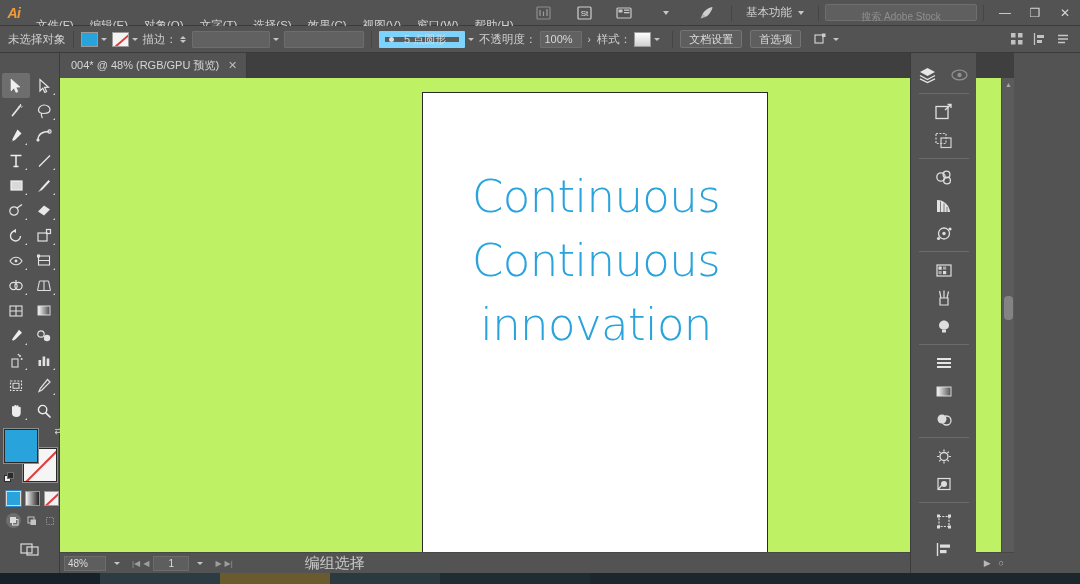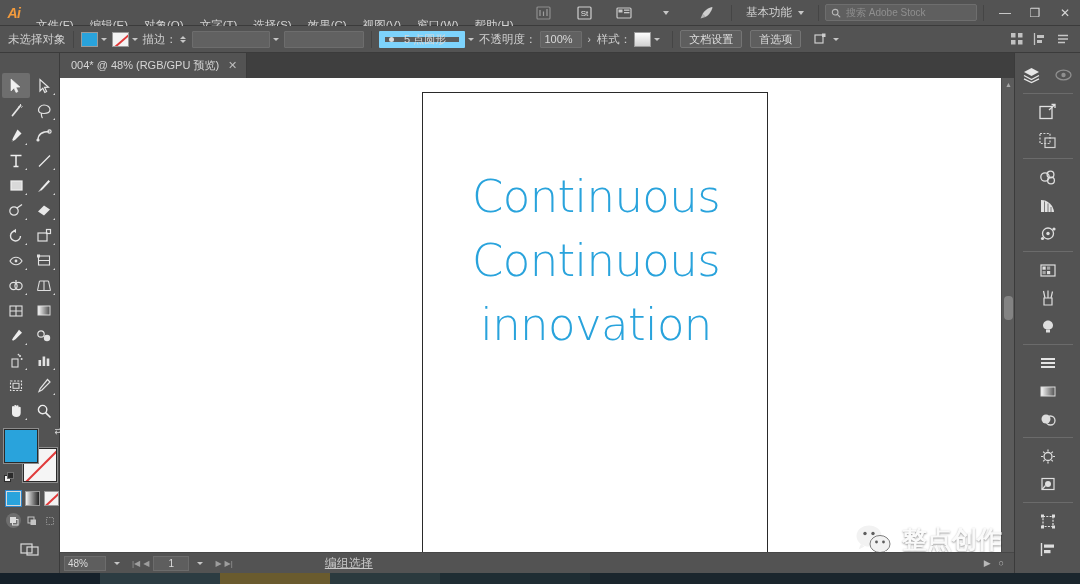--- a/index.html
+++ b/index.html
@@ -3,21 +3,21 @@
 <meta charset="utf-8">
 <style>
   * { box-sizing: border-box; margin: 0; padding: 0; }
   html, body {
     width: 1080px; height: 584px;
     overflow: hidden;
     background: #535353;
     font-family: "Liberation Sans", "DejaVu Sans", sans-serif;
     -webkit-font-smoothing: antialiased;
   }
-  .app { position: relative; width: 1080px; height: 584px; }
+  .app { position: relative; width: 976px; height: 584px; }
 
   
   .menubar {
     position: absolute; left: 0; top: 0; width: 1080px; height: 26px;
     background: #535353;
     display: flex; align-items: center;
     border-bottom: 1px solid #3b3b3b;
   }
   .ai-logo {
     width: 28px; height: 26px; display: flex; align-items: center; justify-content: center;
@@ -42,21 +42,21 @@
     color: #d2d2d2; font-size: 11.5px;
   }
   .caret-dn {
     width: 0; height: 0; border-left: 3.5px solid transparent; border-right: 3.5px solid transparent;
     border-top: 4px solid #c6c6c6;
   }
   .stock-search {
     display: flex; align-items: center; gap: 5px;
     background: #5f5f5f; border: 1px solid #6e6e6e; border-radius: 2px;
     height: 17px; width: 152px; padding: 0 5px;
-    color: #8f8f8f; font-size: 10px;
+    color: #8f8f8f; font-size: 10px; flex-direction: column;
   }
   .win-btns { display: flex; align-items: center; }
   .win-btn {
     width: 30px; height: 26px; display: flex; align-items: center; justify-content: center;
     color: #d6d6d6; font-size: 12px;
   }
 
   
   .controlbar {
     position: absolute; left: 0; top: 26px; width: 1080px; height: 27px;
@@ -175,21 +175,21 @@
   .draw-btn.on { background: #6e6e6e; }
 
   .screen-mode {
     width: 26px; height: 22px; margin: 10px auto 0; display: flex;
     align-items: center; justify-content: center; color: #d8d8d8;
   }
 
   
   .canvas-area {
     position: absolute; left: 60px; top: 78px; width: 954px; height: 484px;
-    background: #ffffff; overflow: hidden;
+    background: #bef264; overflow: hidden;
   }
   .artboard {
     position: absolute; left: 362px; top: 14px; width: 346px; height: 472px;
     background: #ffffff; border: 1px solid #2a2a2a;
   }
   .art-text {
     position: absolute; left: 0; top: 72px; width: 346px;
     color: #29a3dc; font-size: 45px; line-height: 1.42; text-align: center;
     font-family: "DejaVu Sans", "Liberation Sans", sans-serif;
     font-weight: 300; letter-spacing: -0.6px;
@@ -229,21 +229,21 @@
   .zoom-field {
     background: #5e5e5e; border: 1px solid #6c6c6c; height: 15px; width: 42px;
     display: flex; align-items: center; padding: 0 3px; color: #dcdcdc; font-size: 10px;
   }
   .zoom-caret { width:0;height:0;border-left:3px solid transparent;border-right:3px solid transparent;border-top:3.5px solid #c6c6c6; margin-left:4px; }
   .nav-grp { display: flex; align-items: center; gap: 3px; margin-left: 8px; color: #9d9d9d; font-size: 8px; }
   .ab-field {
     background: #5e5e5e; border: 1px solid #6c6c6c; height: 15px; width: 36px;
     display: flex; align-items: center; justify-content: center; color: #dcdcdc; font-size: 10px;
   }
-  .status-tool { color: #c9c9c9; font-size: 12px; margin-left: 88px; text-decoration: underline; }
+  .status-tool { color: #c9c9c9; font-size: 15px; margin-left: 68px; }
   .status-right { margin-left: auto; display: flex; align-items: center; gap: 8px; color: #b8b8b8; font-size: 9px; padding-right: 6px; }
 
   
   .bottom-strip {
     position: absolute; left: 0; bottom: 0; width: 1080px; height: 11px;
     background: #1d2a33;
   }
   .bs-seg { position: absolute; height: 11px; }
 
   
@@ -674,33 +674,20 @@
       </div>
     </div>
 
     <div class="vscroll">
       <div class="arw top">▲</div>
       <div class="thumb"></div>
       <div class="arw bot">▼</div>
     </div>
   </div>
 
-  <div class="watermark">
-    <svg width="38" height="32" viewBox="0 0 38 32">
-      <ellipse cx="14" cy="12" rx="12.5" ry="10.5" fill="#f2f2f2"></ellipse>
-      <path d="M6 20 L3.5 25.5 L9.5 22.5 Z" fill="#f2f2f2"></path>
-      <circle cx="10" cy="9.5" r="1.7" fill="#5e5e5e"></circle>
-      <circle cx="18" cy="9.5" r="1.7" fill="#5e5e5e"></circle>
-      <ellipse cx="25" cy="20" rx="10" ry="8.5" fill="#f2f2f2" stroke="#5e5e5e" stroke-width="0.8"></ellipse>
-      <path d="M31 26.5 L33.5 31 L28.5 28.5 Z" fill="#f2f2f2"></path>
-      <circle cx="21.5" cy="18" r="1.4" fill="#5e5e5e"></circle>
-      <circle cx="28.5" cy="18" r="1.4" fill="#5e5e5e"></circle>
-    </svg>
-    <span>整点创作</span>
-  </div>
 
   <div class="statusbar">
     <div class="zoom-field">
       <span>48%</span>
     </div>
     <div class="zoom-caret"></div>
 
     <div class="nav-grp">
       <span>|◀</span>
       <span>◀</span>

